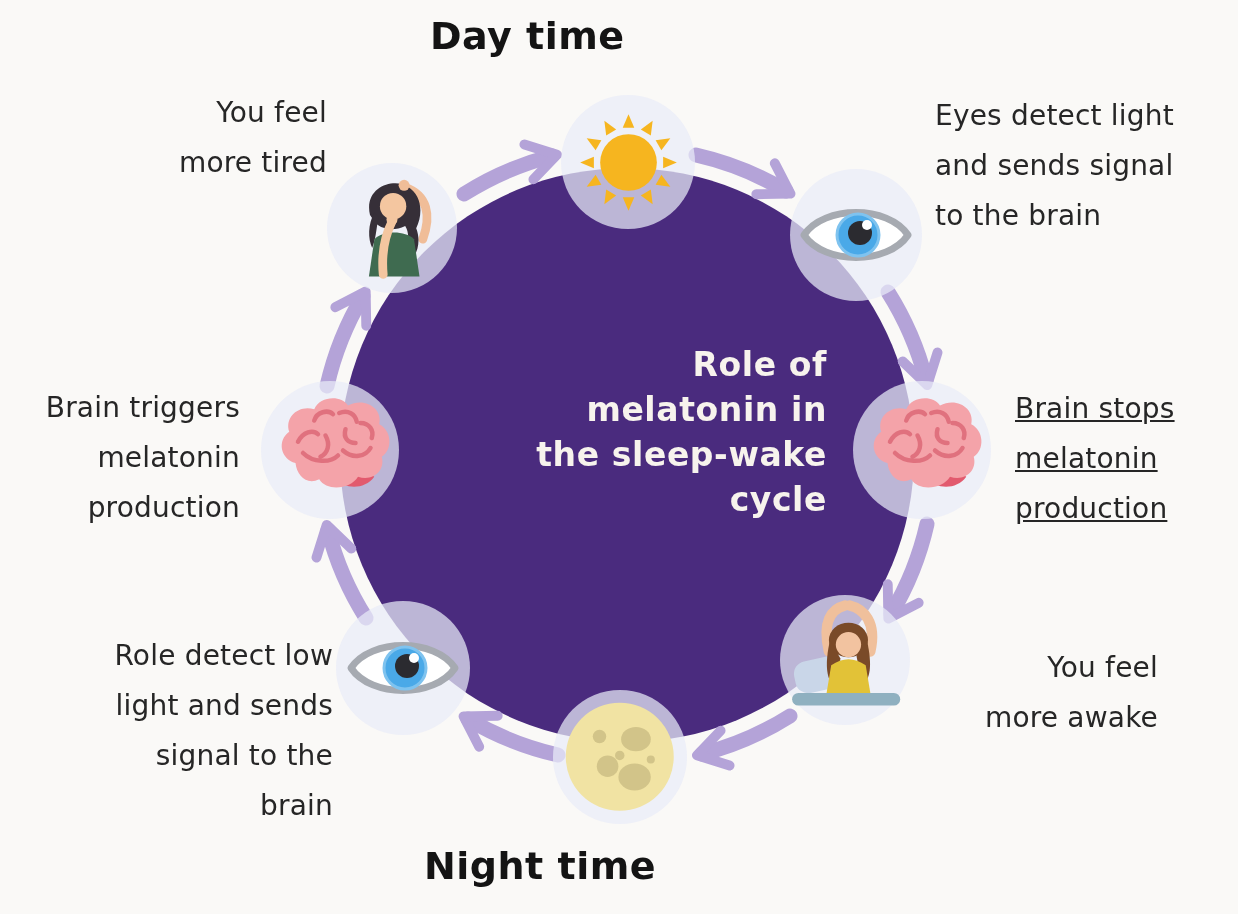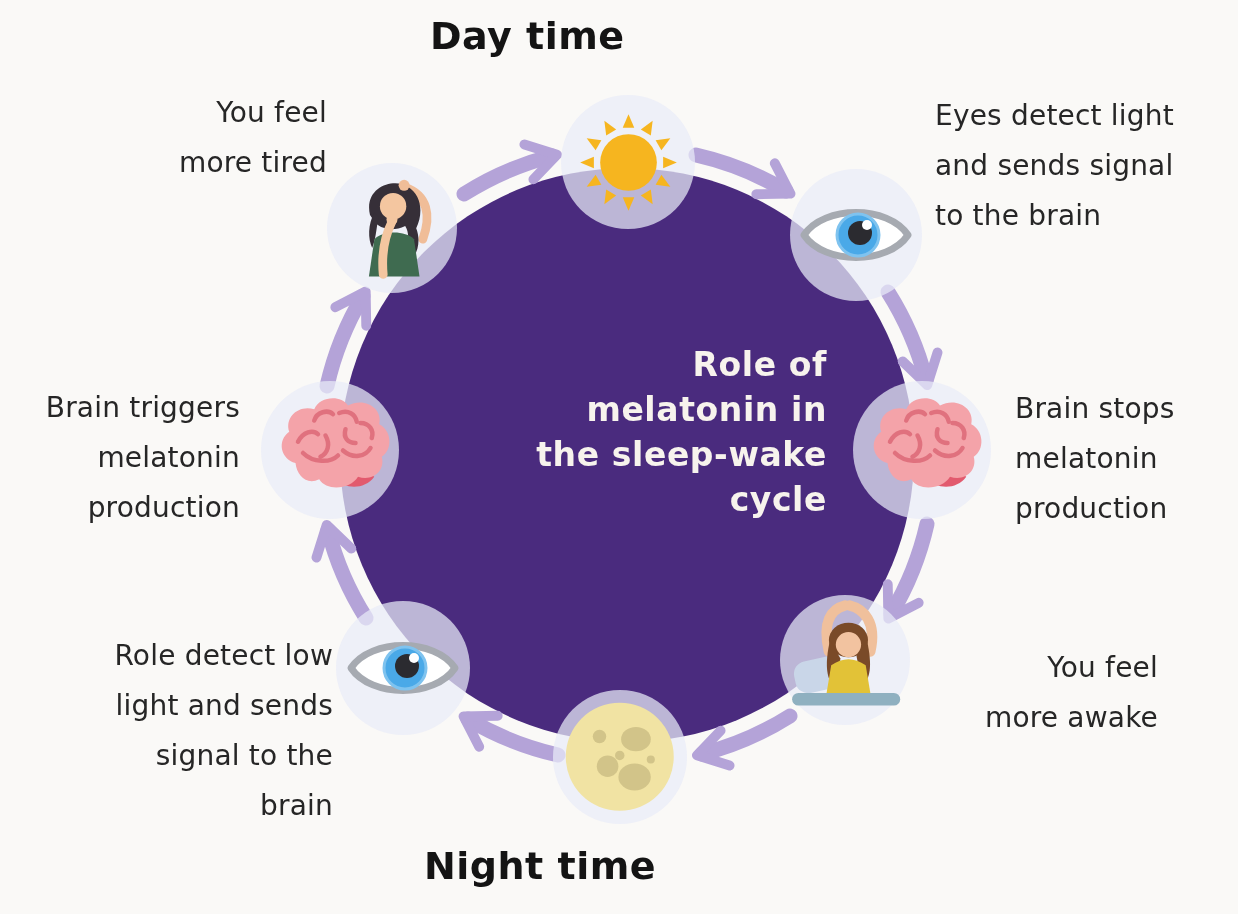--- a/index.html
+++ b/index.html
@@ -26,21 +26,21 @@
     color: #f7f3ed; line-height: 45px; letter-spacing: 0.6px;
   }
 
   .caption {
     position: absolute; font-size: 28px; font-weight: 500;
     color: #262626; line-height: 50px; letter-spacing: 0.2px;
   }
   .caption.center { text-align: right; }
   .caption.tl { left: 47px;  top: 88px;  width: 280px; }
   .caption.tr { left: 935px; top: 79px;  width: 300px; text-align: left; margin-top: 12px; }
-  .caption.r  { left: 1015px;top: 384px; width: 224px; text-align: left; }
+  .caption.r  { left: 1015px;top: 384px; width: 224px; text-align: left; text-decoration: underline; }
   .caption.br { left: 938px; top: 643px; width: 220px; }
   .caption.bl { left: 43px;  top: 631px; width: 290px; }
   .caption.l  { left: 0px;   top: 383px; width: 240px; }
 </style>
 </head>
 <body>
 
 <div class="stage">
 
   <svg class="scene" width="1238" height="914" viewBox="0 0 1238 914">

